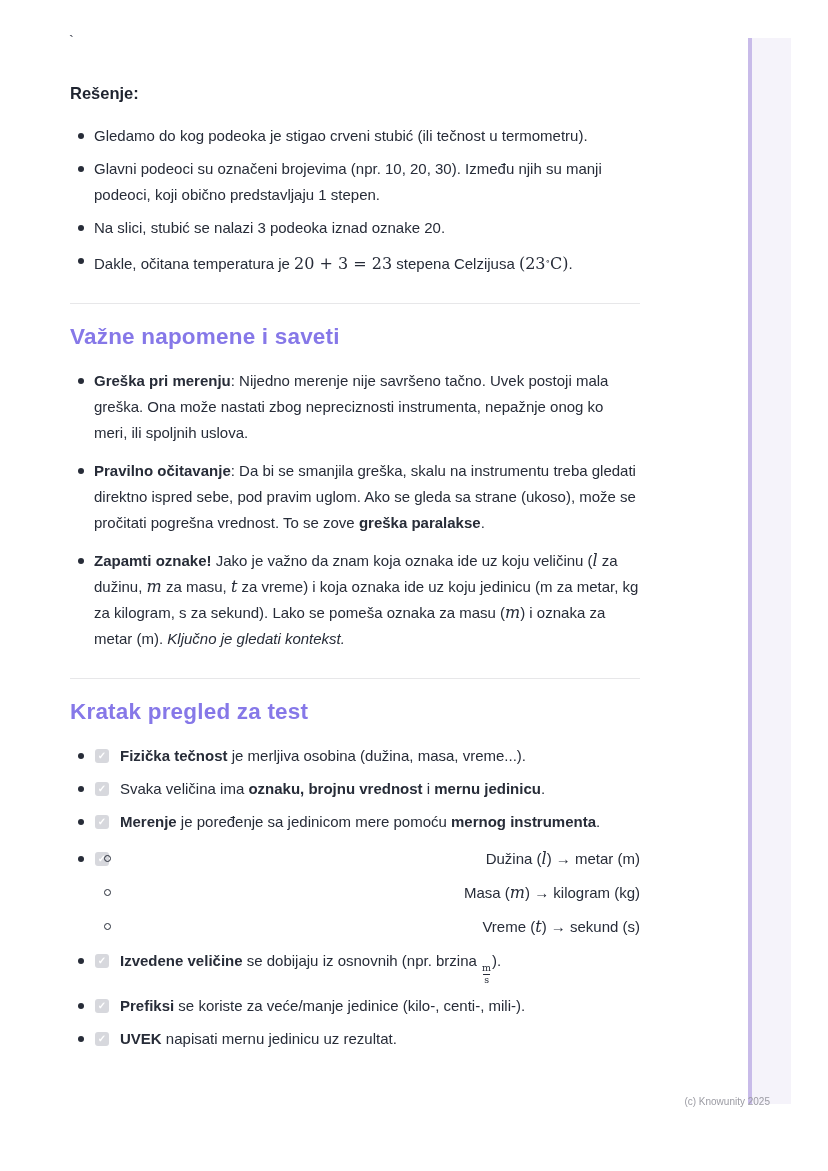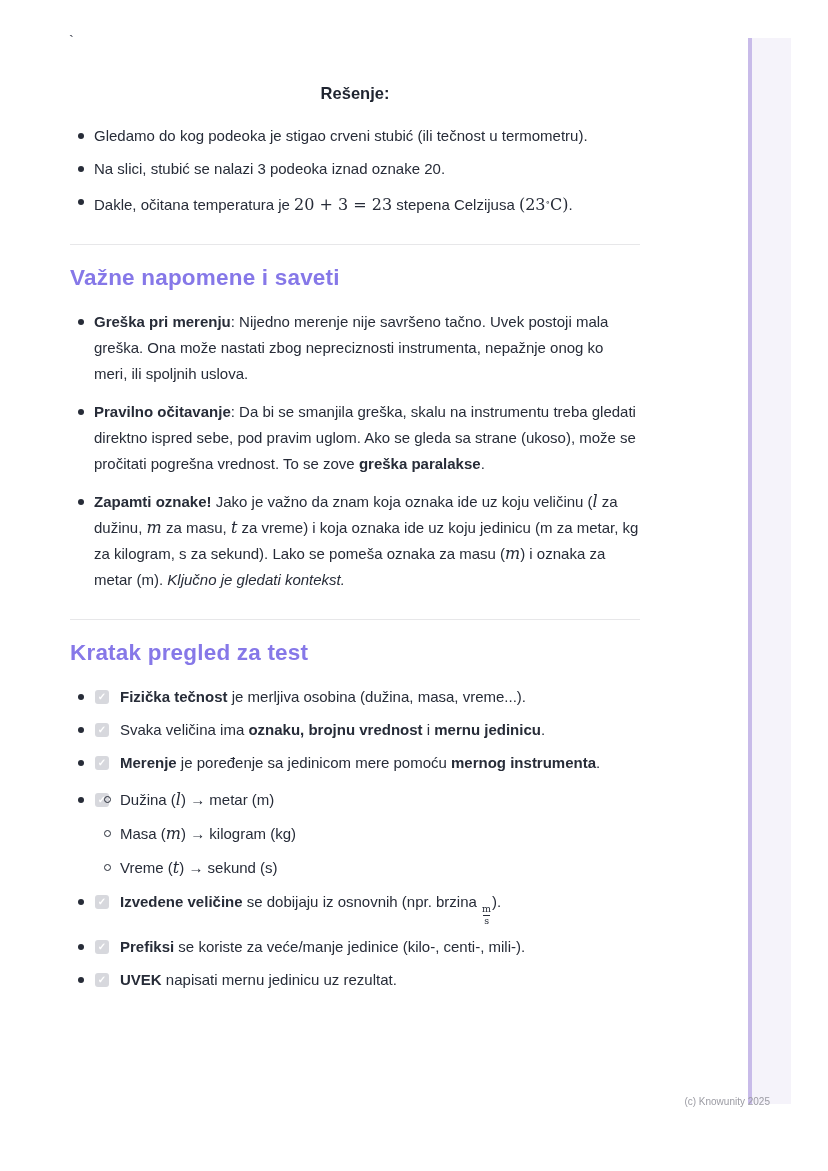--- a/index.html
+++ b/index.html
@@ -6,39 +6,39 @@
   body{
     width:828px;height:1171px;position:relative;background:#ffffff;
     font-family:"Liberation Sans",sans-serif;color:#272c38;overflow:hidden;
   }
   .side-panel{
     position:absolute;left:748px;top:38px;width:39px;height:1066px;
     background:#f5f3fa;border-left:4px solid #c8bbe9;
   }
   .stray-char{position:absolute;left:69px;top:32px;font-size:15px;color:#3a3f4c;}
   .content{position:absolute;left:70px;top:84px;width:570px;}
-  .solution-heading{font-size:16.5px;font-weight:bold;margin:0 0 20px 0;color:#1f2430;text-align:center;}
+  .solution-heading{font-size:16.5px;font-weight:bold;margin:0 0 20px 0;color:#1f2430;}
   h2.section-heading{
     font-size:22.5px;font-weight:bold;color:#8678e8;margin:20px 0 18px 0;letter-spacing:.2px;
   }
   hr.divider{border:none;border-top:1px solid #e7e7e9;margin:26px 0 0 0;height:0;}
   ul.list{list-style:none;margin:0;padding:0;}
   ul.list > li{position:relative;font-size:15px;line-height:26px;margin-bottom:7px;}
   ul.list.spaced > li{margin-bottom:12px;}
   li.disc-item{padding-left:24px;}
   li.check-item{padding-left:50px;margin-bottom:8px;}
   .bullet-disc{
     position:absolute;left:8px;top:10px;width:6px;height:6px;border-radius:50%;background:#272c38;
   }
   .checkbox{
     position:absolute;left:25px;top:6px;width:14px;height:14px;border-radius:3px;
     background:#d7d8dd;color:#ffffff;font-size:10px;line-height:14px;text-align:center;
     font-weight:bold;
   }
-  ul.sublist{list-style:none;margin:11px 0 0 -16px;padding:0;}
+  ul.sublist{list-style:none;margin:11px 0 0 -16px;padding:0;text-align:right;}
   ul.sublist > li{position:relative;padding-left:16px;margin-bottom:8px;font-size:15px;line-height:26px;}
   .bullet-circle{
     position:absolute;left:0;top:9px;width:5px;height:5px;border-radius:50%;
     border:1.6px solid #272c38;background:transparent;
   }
   .b{font-weight:bold;}
   .i{font-style:italic;}
   .math{font-family:"DejaVu Serif",serif;font-size:16px;}
   .sup{font-size:9px;vertical-align:5px;}
   .frac{
@@ -55,20 +55,21 @@
 <body>
 
 <div class="side-panel"></div>
 <span class="stray-char">`</span>
 
 <div class="content">
 
   <p class="solution-heading">Rešenje:</p>
   <ul class="list">
       <li class="disc-item"><span class="bullet-disc"></span><span><span>Gledamo do kog podeoka je stigao crveni stubić (ili tečnost u termometru).</span></span></li>
+      <li class="disc-item"><span class="bullet-disc"></span><span><span>Glavni podeoci su označeni brojevima (npr. 10, 20, 30). Između njih su manji podeoci, koji obično predstavljaju 1 stepen.</span></span></li>
       <li class="disc-item"><span class="bullet-disc"></span><span><span>Na slici, stubić se nalazi 3 podeoka iznad oznake 20.</span></span></li>
       <li class="disc-item"><span class="bullet-disc"></span><span><span>Dakle, očitana temperatura je </span><span class="math">20 + 3 = 23</span><span> stepena Celzijusa </span><span class="math">(23</span><span class="math sup">∘</span><span class="math">C)</span><span>.</span></span></li>
     </ul>
 
   <hr class="divider">
   <h2 class="section-heading">Važne napomene i saveti</h2>
   <ul class="list spaced">
       <li class="disc-item"><span class="bullet-disc"></span><span><span class="b">Greška pri merenju</span><span>: Nijedno merenje nije savršeno tačno. Uvek postoji mala greška. Ona može nastati zbog nepreciznosti instrumenta, nepažnje onog ko meri, ili spoljnih uslova.</span></span></li>
       <li class="disc-item"><span class="bullet-disc"></span><span><span class="b">Pravilno očitavanje</span><span>: Da bi se smanjila greška, skalu na instrumentu treba gledati direktno ispred sebe, pod pravim uglom. Ako se gleda sa strane (ukoso), može se pročitati pogrešna vrednost. To se zove </span><span class="b">greška paralakse</span><span>.</span></span></li>
       <li class="disc-item"><span class="bullet-disc"></span><span><span class="b">Zapamti oznake!</span><span> Jako je važno da znam koja oznaka ide uz koju veličinu (</span><span class="i math">l</span><span> za dužinu, </span><span class="i math">m</span><span> za masu, </span><span class="i math">t</span><span> za vreme) i koja oznaka ide uz koju jedinicu (m za metar, kg za kilogram, s za sekund). Lako se pomeša oznaka za masu (</span><span class="i math">m</span><span>) i oznaka za metar (m). </span><span class="i">Ključno je gledati kontekst.</span></span></li>

